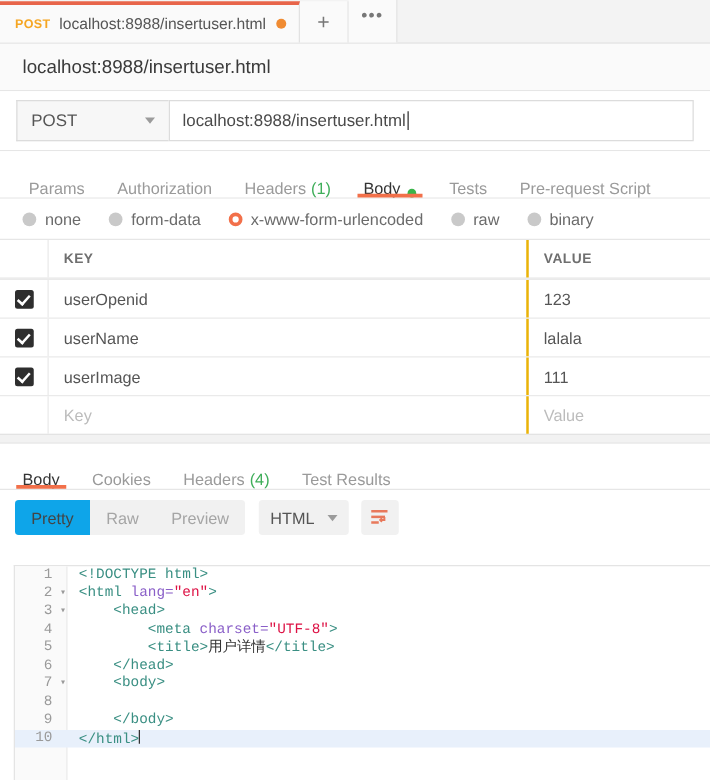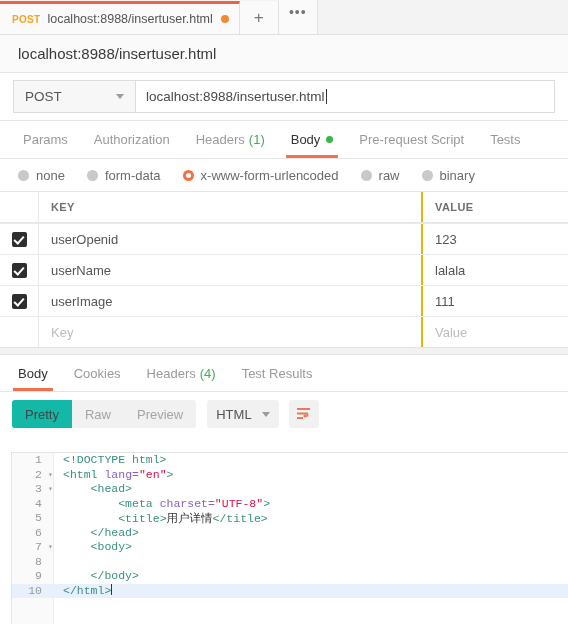--- a/index.html
+++ b/index.html
@@ -127,21 +127,21 @@
   .req-tabs {
     height: 38px;
     border-bottom: 1px solid #e6e6e6;
     display: flex;
     align-items: stretch;
     padding-left: 10px;
     box-sizing: border-box;
     background: #fff;
   }
   .rtab {
-    display: flex; align-items: center;
+    display: flex; align-items: flex-end;
     padding: 0 13px;
     font-size: 13px;
     color: #9a9a9a;
     position: relative;
   }
   .rtab.active { color: #333; }
   .rtab.active::after {
     content: "";
     position: absolute;
     left: 8px; right: 8px; bottom: 0;
@@ -272,21 +272,21 @@
     overflow: hidden;
   }
   .seg .s {
     display: flex; align-items: center;
     padding: 0 13px;
     font-size: 13px;
     color: #a5a5a5;
   }
   .seg .s.active {
     color: #444;
-    background: #14b8a6;
+    background: #0ea5e9;
   }
   .fmt-select {
     margin-left: 11px;
     height: 28px;
     width: 72px;
     background: #f1f1f1;
     border-radius: 3px;
     display: flex; align-items: center;
     justify-content: space-between;
     padding: 0 9px;
@@ -393,24 +393,24 @@
   </div>
   <div class="rtab">
     <span>Headers</span>
     <span class="count">(1)</span>
   </div>
   <div class="rtab active">
     <span>Body</span>
     <span class="green-dot"></span>
   </div>
   <div class="rtab">
+    <span>Tests</span>
+  </div>
+  <div class="rtab">
     <span>Pre-request Script</span>
-  </div>
-  <div class="rtab">
-    <span>Tests</span>
   </div>
 </div>
 
 <div class="radios">
   <div class="radio-item">
     <span class="radio"></span>
     <span>none</span>
   </div>
   <div class="radio-item">
     <span class="radio"></span>

